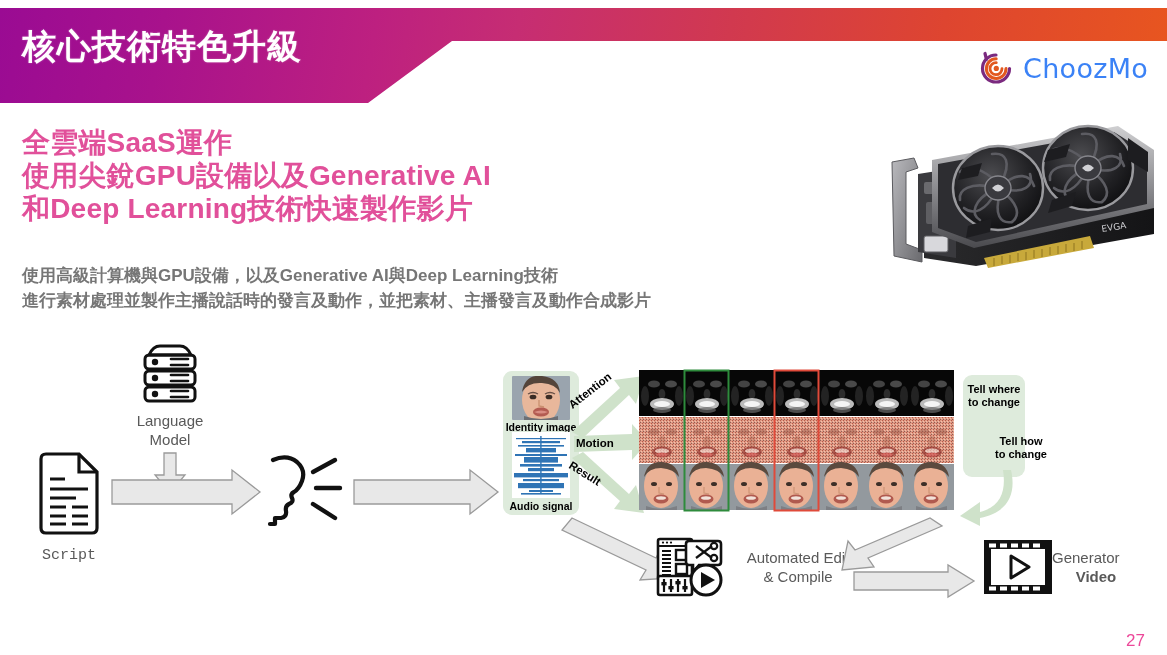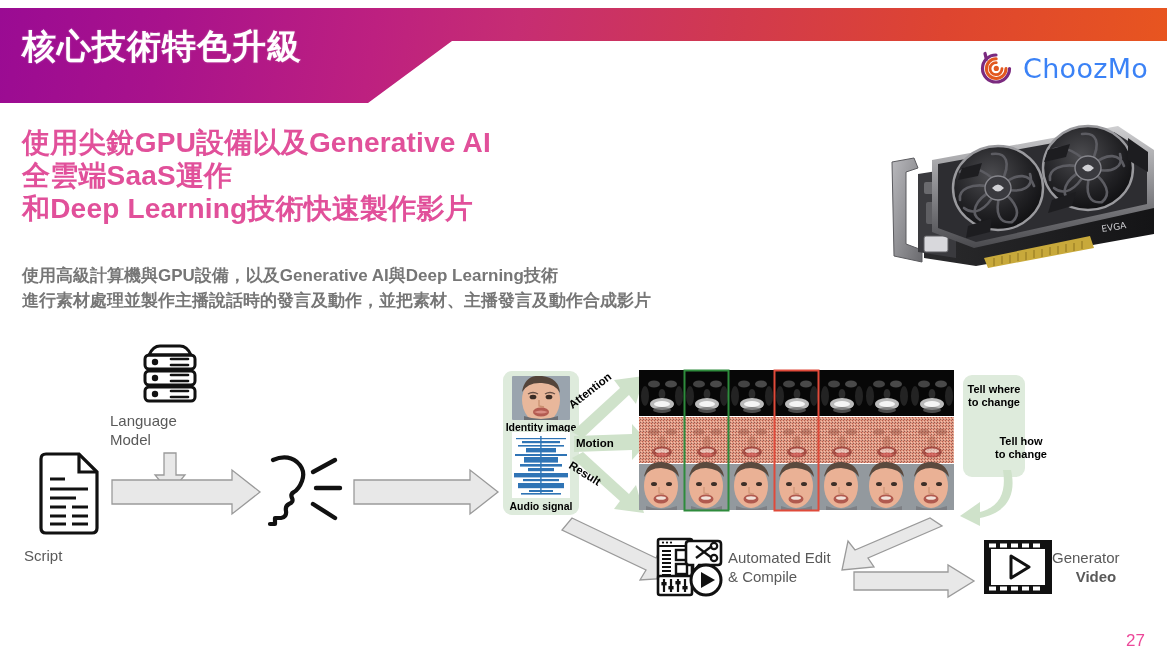--- a/index.html
+++ b/index.html
@@ -42,21 +42,21 @@
     color:#767676; font-size:17px; font-weight:700; line-height:25px;
   }
   .subtitle div { white-space:nowrap; }
 
   
   .gpu-img { position:absolute; left:866px; top:108px; width:292px; height:160px; }
 
   
   .node-label {
     position:absolute; color:#595959; font-size:15px; line-height:19px;
-    text-align:left; font-family:"Liberation Sans", sans-serif;
+    text-align:center; font-family:"Liberation Sans", sans-serif;
   }
   .icon-box { position:absolute; }
 
   
   .garrow { position:absolute; }
 
   
   .idpanel {
     position:absolute; left:503px; top:363px; width:76px; height:144px;
     background:#DEEBDC; border-radius:9px;
@@ -99,22 +99,22 @@
         <path d="M10.5 11.5 L9 5.5" fill="none" stroke="#7B2A7F" stroke-width="3.2" stroke-linecap="round"></path>
         <path d="M30 20.5 A9.8 9.8 0 1 1 20.2 10.8" fill="none" stroke="#E2581F" stroke-width="3" stroke-linecap="round"></path>
         <path d="M26 20.6 A6 6 0 1 1 20.3 14.7" fill="none" stroke="#E2581F" stroke-width="2.8" stroke-linecap="round"></path>
         <circle cx="20.3" cy="20.4" r="2.6" fill="#E2581F"></circle>
       </svg>
     </span>
     <span class="logo-text">ChoozMo</span>
   </div>
 
   <div class="heading">
+    <div>全雲端SaaS運作</div>
     <div>使用尖銳GPU設備以及Generative AI</div>
-    <div>全雲端SaaS運作</div>
     <div>和Deep Learning技術快速製作影片</div>
   </div>
 
   <div class="subtitle">
     <div>使用高級計算機與GPU設備，以及Generative AI與Deep Learning技術</div>
     <div>進行素材處理並製作主播說話時的發言及動作，並把素材、主播發言及動作合成影片</div>
   </div>
 
   <div class="gpu-img">
     <svg width="292" height="160" viewBox="0 0 292 160">
@@ -255,21 +255,21 @@
         <path d="M14 47 L40 47"></path>
         <path d="M14 56 L30 56"></path>
           <path d="M36 56 L52 56"></path>
         <path d="M14 65 L30 65"></path>
           <path d="M36 65 L52 65"></path>
         <path d="M14 73 L30 73"></path>
           <path d="M36 73 L52 73"></path>
       </g>
     </svg>
   </div>
-  <div class="node-label" style="left:24px; top:538px; width:90px;">
+  <div class="node-label" style="left:24px; top:538px; width:90px;font-family:Liberation Mono, monospace;">
     <span>Script</span>
   </div>
 
   <div class="garrow" style="left:110px; top:460px;">
     <svg width="152" height="48" viewBox="0 0 152 48">
       <path d="M2 12 L122 12 L122 2 L150 24 L122 46 L122 36 L2 36 Z" fill="#E8E8E8" stroke="#9A9A9A" stroke-width="1.3"></path>
     </svg>
   </div>
 
   <div class="icon-box" style="left:265px; top:440px; width:84px; height:86px;">

